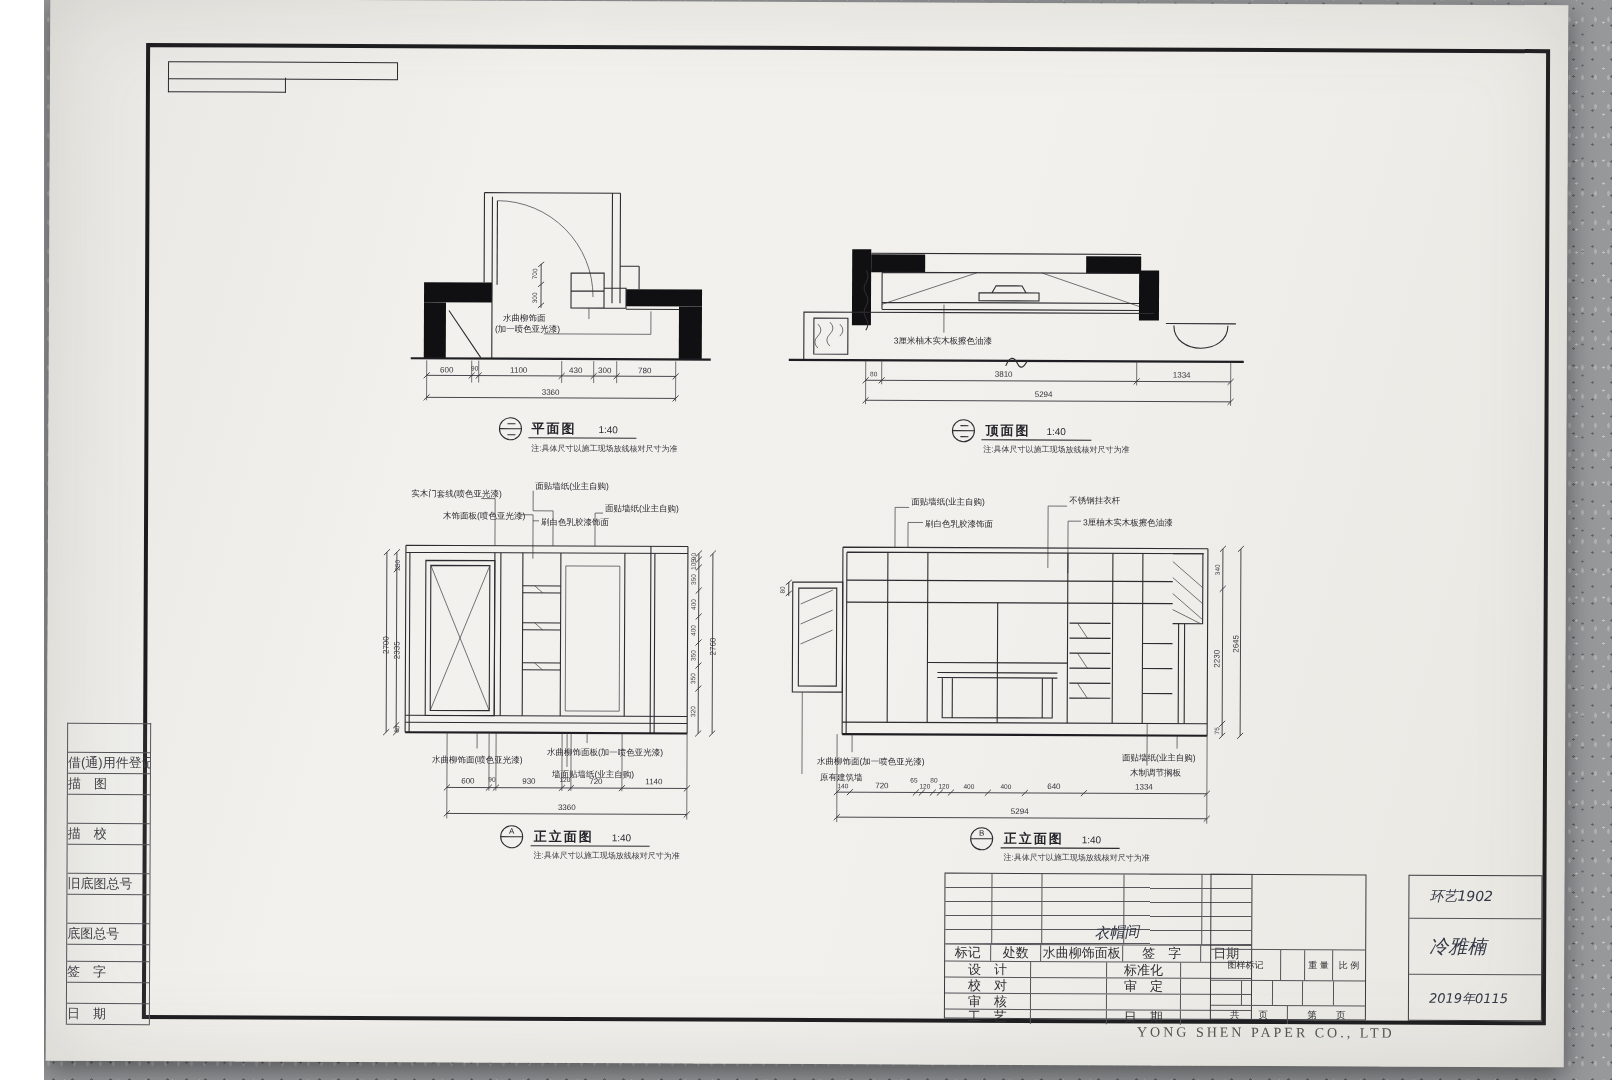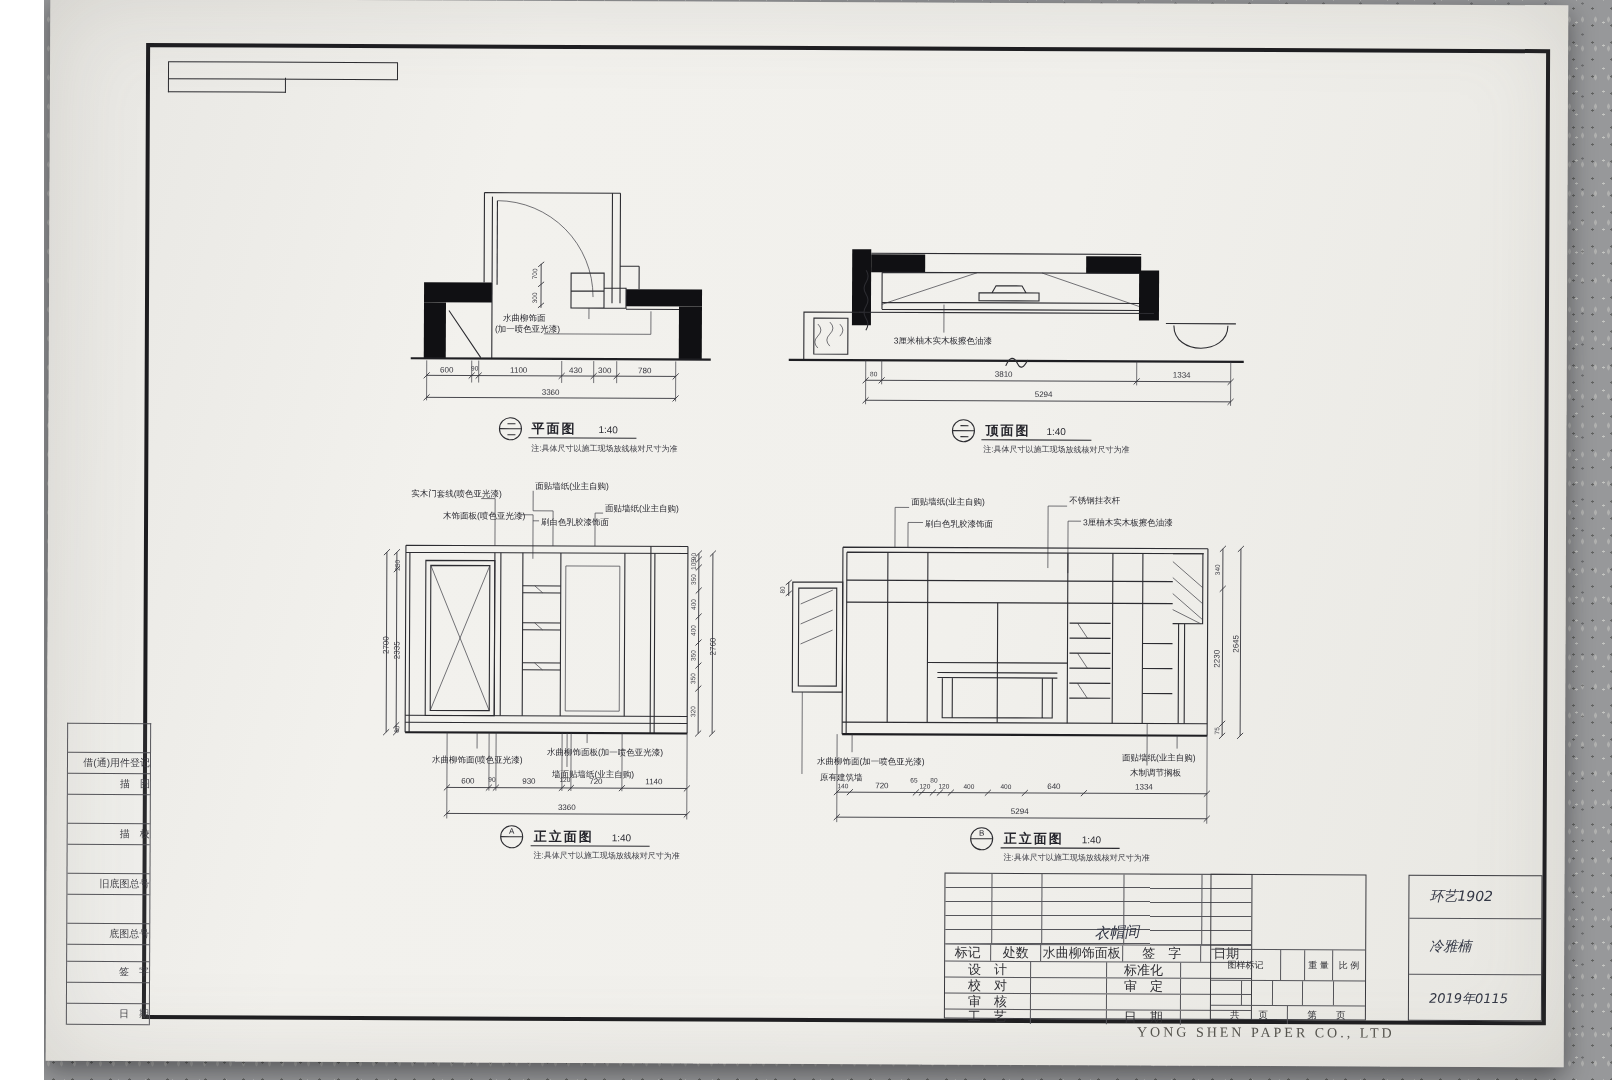--- a/index.html
+++ b/index.html
@@ -27,21 +27,21 @@
   .t-note{font-size:8px;fill:#3c3c44}
   .t-ann{font-size:8.5px;fill:#2a2a31}
   .t-dim{font-size:8px;fill:#33333b}
   .t-dim-s{font-size:6.5px;fill:#33333b}
   .ink{stroke:#2c2c31;fill:none;stroke-width:1.1}
   .ink-thin{stroke:#3a3a41;fill:none;stroke-width:.7}
   .ink-dim{stroke:#34343b;fill:none;stroke-width:.9}
   .ink-thick{stroke:#1e1e22;fill:none;stroke-width:2.2}
   .poche{fill:#101013;stroke:none}
   .mstrip{position:absolute;left:20px;top:724px;width:82px;border:1px solid #55555a;border-bottom:none;background:rgba(255,255,255,.05)}
-  .mrow{border-bottom:1px solid #55555a;display:flex;align-items:center;justify-content:flex-end;font-size:10px;color:#3f3f45;overflow:hidden;white-space:nowrap}
+  .mrow{border-bottom:1px solid #55555a;display:flex;align-items:center;justify-content:flex-start;font-size:13px;color:#3f3f45;overflow:hidden;white-space:nowrap}
   .tb{position:absolute;border:1.5px solid #3a3a3f;box-sizing:border-box;color:#2f2f34}
   .rev-empty{background:
       linear-gradient(#55555a,#55555a) 46px 0/1px 100% no-repeat,
       linear-gradient(#55555a,#55555a) 96px 0/1px 100% no-repeat,
       linear-gradient(#55555a,#55555a) 178px 0/1px 100% no-repeat,
       linear-gradient(#55555a,#55555a) 256px 0/1px 100% no-repeat,
       repeating-linear-gradient(to bottom,transparent 0 13px,#55555a 13px 14px)}
   .grid5{display:grid;grid-template-columns:46px 50px 82px 78px 1fr;border-top:1px solid #55555a;border-bottom:1px solid #55555a}
   .grid4{display:grid;grid-template-columns:86px 76px 74px 1fr;border-bottom:1px solid #55555a}
   .grid4:last-child{border-bottom:none}
@@ -360,21 +360,21 @@
         <i style="font-style:normal">第</i>
         <i style="font-style:normal">页</i>
       </span>
     </div>
   </div>
 
   <div class="tb" style="left:1362px;top:870px;width:134px;height:146px">
     <div class="fr-row hand" style="height:42px;font-size:14px">
           <span>环艺1902</span>
         </div>
-    <div class="fr-row hand" style="height:55px;font-size:14px">
+    <div class="fr-row hand" style="height:55px;font-size:19px">
           <span>冷雅楠</span>
         </div>
     <div class="fr-row hand" style="height:47px;font-size:13px">
           <span>2019年0115</span>
         </div>
   </div>
 
   <div class="hand" style="position:absolute;left:1048px;top:920px;font-size:15px;transform:rotate(-3deg)">衣帽间</div>
 
   <div class="brand">YONG SHEN PAPER CO., LTD</div>

